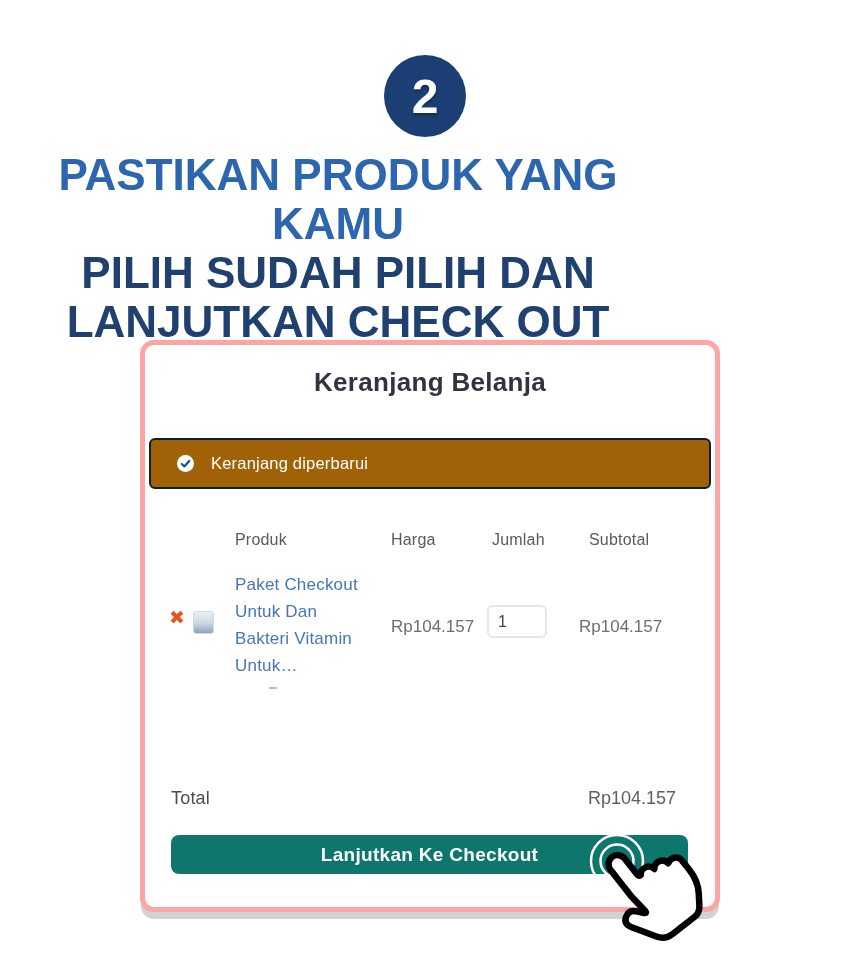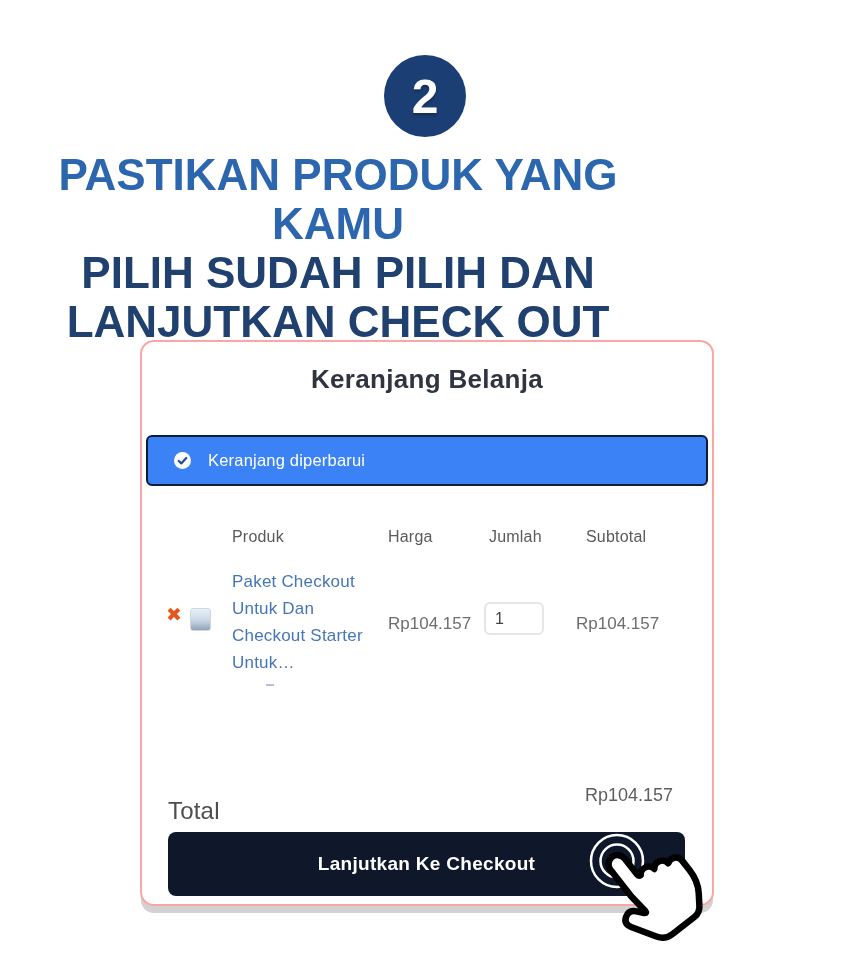--- a/index.html
+++ b/index.html
@@ -16,29 +16,29 @@
   
   .headline{
     position:absolute;top:150px;left:0;width:676px;text-align:center;
     font-weight:bold;font-size:44px;line-height:49px;letter-spacing:0;
   }
   .hl-blue{color:#2b66ae;}
   .hl-navy{color:#20416f;}
   
   .cart-card{
     position:absolute;left:140px;top:340px;width:570px;height:562px;background:#ffffff;
-    border:2px solid #fca5a5;border-radius:14px;box-shadow:0 8px 0 -1px #d2d2d2;
+    border:5px solid #fca5a5;border-radius:14px;box-shadow:0 8px 0 -1px #d2d2d2;
   }
   .cart-title{
     position:absolute;top:22px;left:0;width:100%;text-align:center;
     font-size:26px;font-weight:bold;color:#2f3440;letter-spacing:.3px;
   }
   .banner{
     position:absolute;left:4px;top:93px;width:562px;height:51px;box-sizing:border-box;
-    background:#3b82f6;border:2px solid #0c1d38;border-radius:6px;
+    background:#a16207;border:2px solid #0c1d38;border-radius:6px;
     display:flex;align-items:center;padding-left:26px;gap:17px;
   }
   .banner-text{color:#ffffff;font-size:16.5px;letter-spacing:.2px;}
   .th{position:absolute;top:186px;font-size:16px;color:#5a5a5a;letter-spacing:.2px;}
   .th-produk{left:90px;} .th-harga{left:246px;} .th-jumlah{left:347px;} .th-subtotal{left:444px;}
   .remove-btn{
     position:absolute;left:24px;top:263px;font-size:19px;font-weight:bold;color:#e4571c;
     cursor:pointer;line-height:1;background:none;border:none;padding:0;
     font-family:"DejaVu Sans",sans-serif;
   }
@@ -52,25 +52,25 @@
     cursor:pointer;letter-spacing:.2px;
   }
   .cell-price{position:absolute;left:246px;top:272px;font-size:17px;color:#6e6e6e;}
   .cell-subtotal{position:absolute;left:434px;top:272px;font-size:17px;color:#6e6e6e;}
   .qty-input{
     position:absolute;left:342px;top:260px;width:60px;height:33px;box-sizing:border-box;
     border:2px solid #e6e6e6;border-radius:6px;font-size:16px;color:#444444;
     padding:0 0 0 9px;font-family:inherit;background:#fff;
   }
   .trunc-dash{position:absolute;left:124px;top:342px;width:8px;height:2px;background:#b6c1d4;}
-  .total-label{position:absolute;left:26px;top:443px;font-size:24px;color:#4d4d4d;letter-spacing:.2px;margin-top:12px;}
+  .total-label{position:absolute;left:26px;top:443px;font-size:18px;color:#4d4d4d;letter-spacing:.2px;}
   .total-value{position:absolute;right:39px;top:443px;font-size:18px;color:#5e5e5e;}
   .checkout-btn{
-    position:absolute;left:26px;top:490px;width:517px;height:64px;border:none;border-radius:8px;
-    background:#0f172a;color:#ffffff;font-size:19px;font-weight:bold;letter-spacing:.3px;
+    position:absolute;left:26px;top:490px;width:517px;height:39px;border:none;border-radius:8px;
+    background:#0f766e;color:#ffffff;font-size:19px;font-weight:bold;letter-spacing:.3px;
     display:flex;align-items:center;justify-content:center;cursor:pointer;
     font-family:inherit;
   }
   .hand-overlay{position:absolute;left:545px;top:795px;width:170px;height:180px;pointer-events:none;z-index:5;}
 </style>
 </head>
 <body>
 
 <div class="canvas">
 
@@ -103,21 +103,21 @@
     <span class="th th-jumlah">Jumlah</span>
     <span class="th th-subtotal">Subtotal</span>
 
     <button class="remove-btn">✖</button>
 
     <div class="thumb"></div>
 
     <div class="prod-link">
       <div>Paket Checkout</div>
       <div>Untuk Dan</div>
-      <div>Checkout Starter</div>
+      <div>Bakteri Vitamin</div>
       <div>Untuk…</div>
     </div>
 
     <span class="cell-price">Rp104.157</span>
 
     <input class="qty-input" type="text" value="1" style="">
 
     <span class="cell-subtotal">Rp104.157</span>
 
     <div class="trunc-dash"></div>

